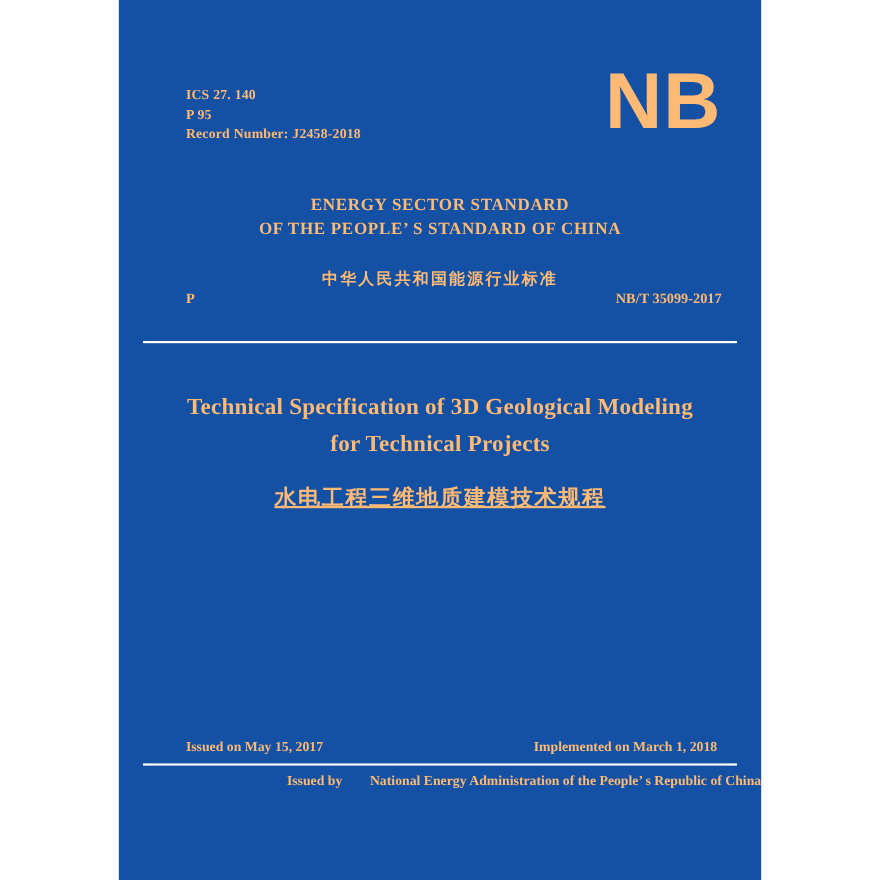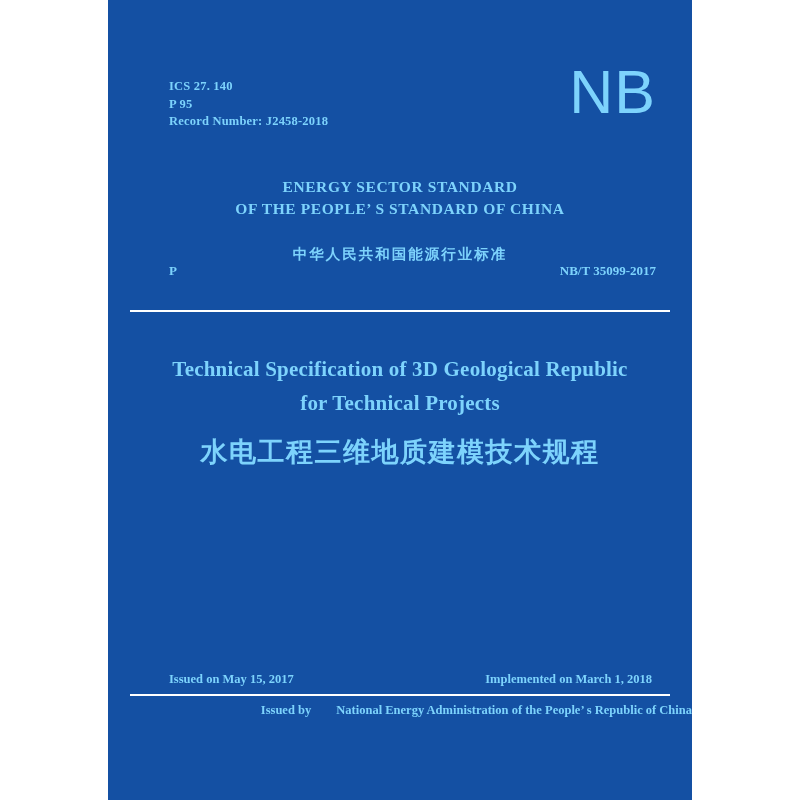--- a/index.html
+++ b/index.html
@@ -19,43 +19,43 @@
     height: 800px;
     background: #ffffff;
   }
   .cover {
     position: absolute;
     left: 108px;
     top: 0px;
     width: 584px;
     height: 800px;
     background: #1450a3;
-    color: #7dd3fc;
+    color: #fdba74;
     box-sizing: border-box;
   }
   
   .ident {
     position: absolute;
     left: 61px;
     top: 78px;
     font-weight: bold;
     font-size: 12.5px;
     line-height: 17.5px;
     letter-spacing: 0.2px;
   }
   .ident div { white-space: nowrap; }
 
   
   .nb-logo {
     position: absolute;
     right: 36px;
     top: 56px;
     font-family: "Liberation Sans", sans-serif;
-    font-weight: normal;
-    font-size: 61px;
+    font-weight: bold;
+    font-size: 72px;
     line-height: 72px;
     letter-spacing: 1px;
     margin-left: 12px;
   }
 
   
   .std-block {
     position: absolute;
     left: 0;
     right: 0;
@@ -111,24 +111,25 @@
   }
   .title-en {
     font-weight: bold;
     font-size: 21px;
     line-height: 34px;
     letter-spacing: 0.2px;
   }
   .title-cn {
     font-family: "DejaVu Sans", sans-serif;
     font-weight: bold;
-    font-size: 27px;
+    font-size: 20px;
     line-height: 40px;
     letter-spacing: 1.5px;
     margin-top: 12px;
+    text-decoration: underline;
   }
 
   
   .dates-row {
     position: absolute;
     left: 61px;
     right: 40px;
     top: 672px;
     display: flex;
     justify-content: space-between;
@@ -170,21 +171,21 @@
     </div>
 
     <div class="code-row">
       <span>P</span>
       <span>NB/T 35099-2017</span>
     </div>
 
     <div class="rule rule-top"></div>
 
     <div class="title-block">
-      <div class="title-en">Technical Specification of 3D Geological Republic</div>
+      <div class="title-en">Technical Specification of 3D Geological Modeling</div>
       <div class="title-en">for Technical Projects</div>
       <div class="title-cn">水电工程三维地质建模技术规程</div>
     </div>
 
     <div class="dates-row">
       <span>Issued on May 15, 2017</span>
       <span>Implemented on March 1, 2018</span>
     </div>
 
     <div class="rule rule-bottom"></div>

